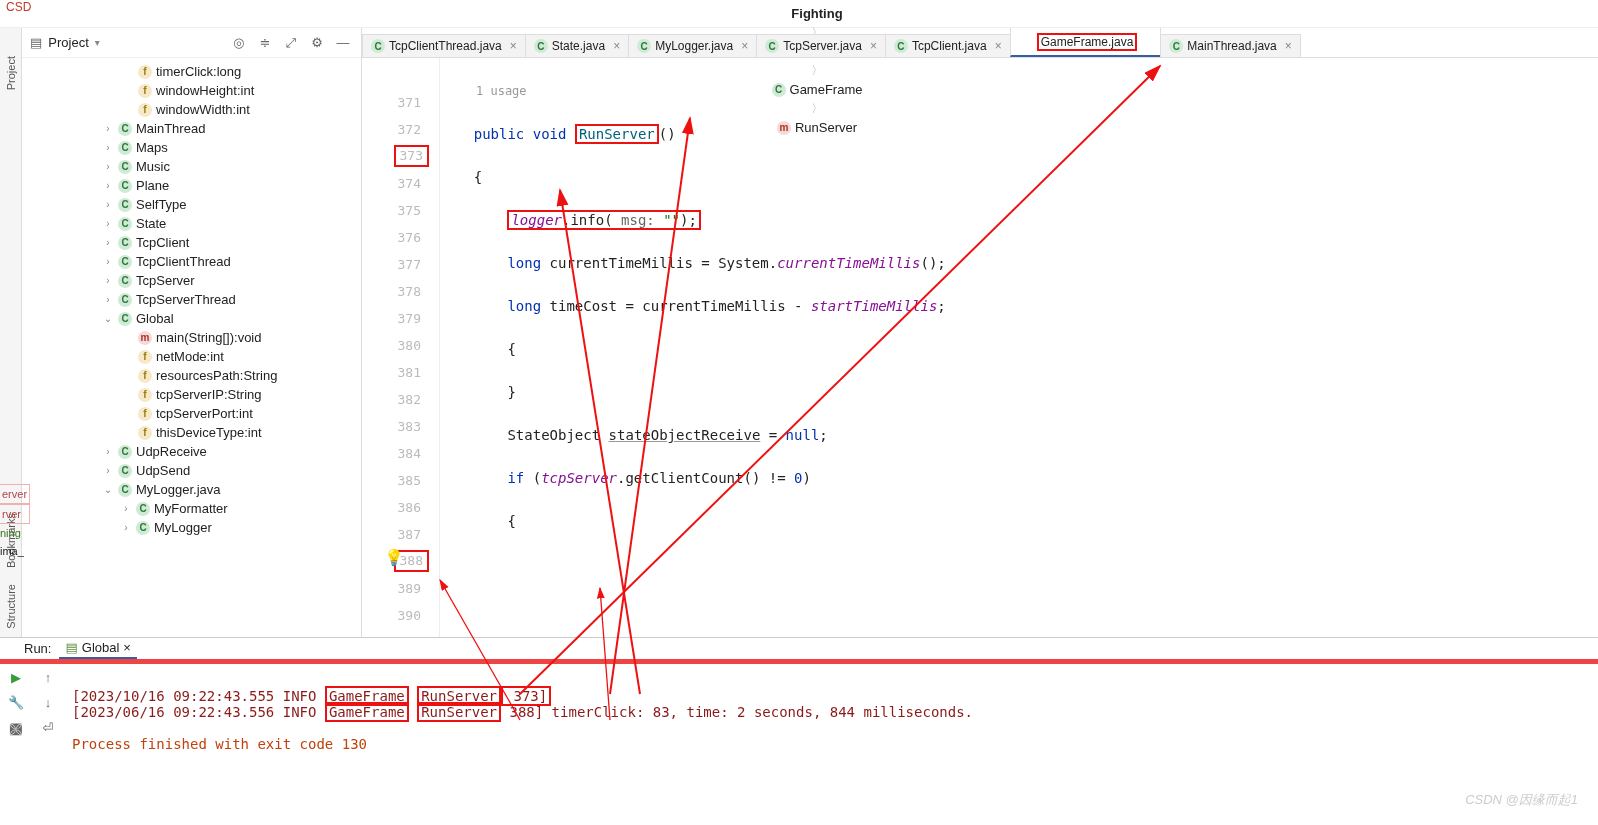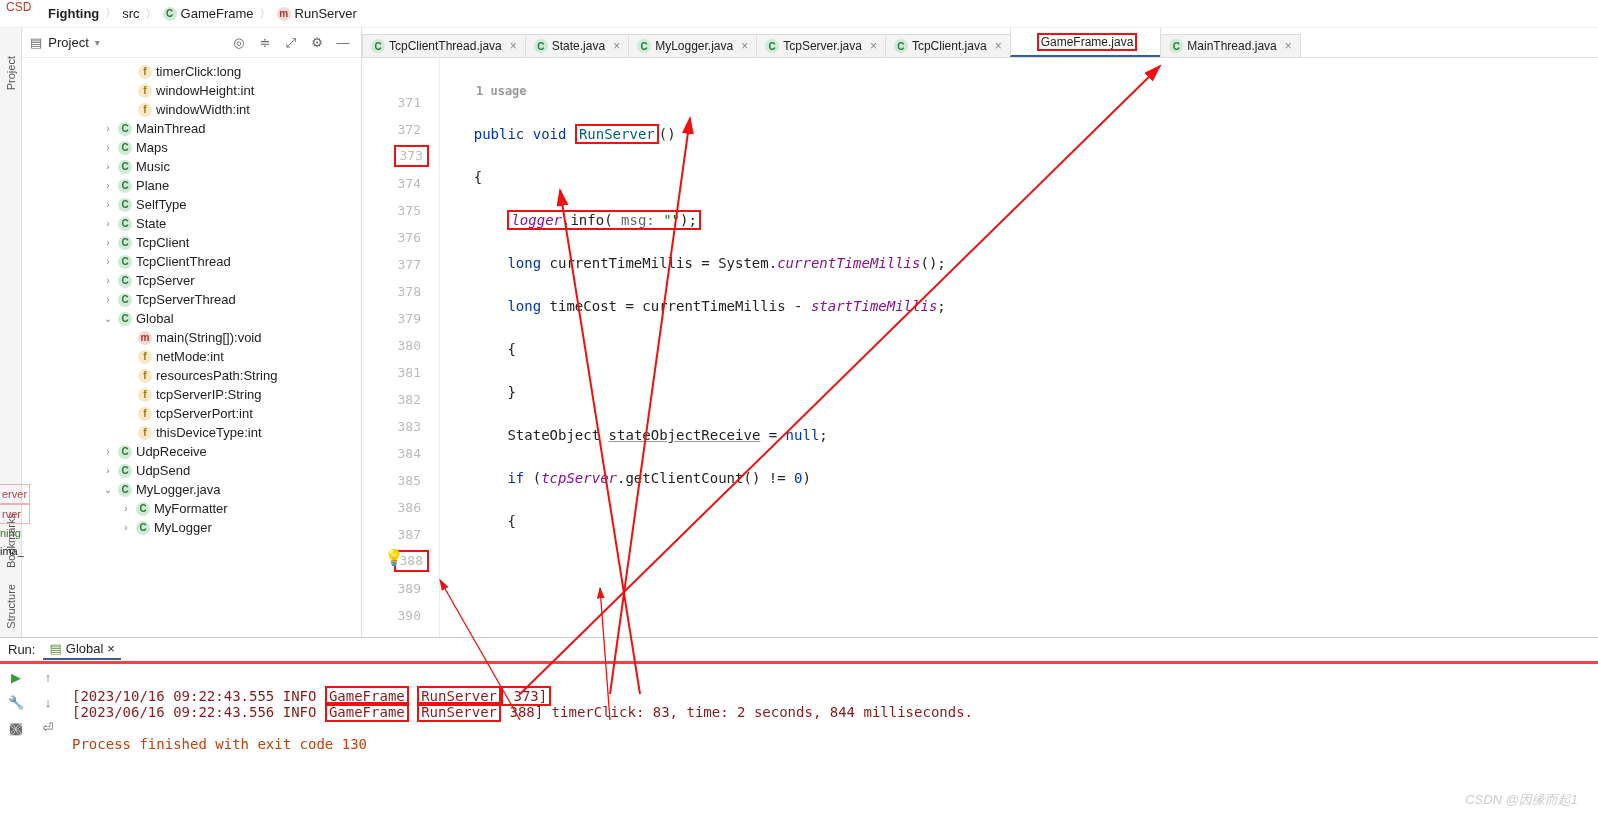--- a/index.html
+++ b/index.html
@@ -33,39 +33,39 @@
   .ln { height:27px; line-height:27px; padding-right:18px; color:#bbb; font-family:Consolas,monospace; font-size:13px; }
   .ln.red { border:2px solid #e11; color:#bbb; display:inline-block; padding:0 4px; float:right; margin-right:10px; height:22px; line-height:18px; margin-top:2px; }
   .code { flex:1; font-family:Consolas,monospace; font-size:14px; padding-top:4px; overflow:hidden; white-space:pre; }
   .cl { height:27px; line-height:27px; }
   .kw { color:#0033b3; }
   .str { color:#067d17; }
   .nm { color:#871094; font-style:italic; }
   .mth { color:#00627a; }
   .pname { color:#666; }
   .ul { text-decoration:underline; text-decoration-color:#999; }
-  .usages { color:#999; font-size:12px; padding-left:36px;font-weight:bold; }
+  .usages { color:#999; font-size:12px; padding-left:36px; }
   .bottom { height:160px; border-top:1px solid #ccc; display:flex; }
-  .bothdr { height:26px; display:flex; align-items:center; padding:0 8px; gap:8px; border-bottom:3px solid #ef4444; }
+  .bothdr { height:26px; display:flex; align-items:center; padding:0 24px; gap:8px; border-bottom:5px solid #ef4444; }
   .runtab { display:flex; align-items:center; gap:4px; border-bottom:2px solid #375ea1; padding:2px 6px; }
   .botbody { flex:1; display:flex; }
   .bottb { width:32px; display:flex; flex-direction:column; align-items:center; padding-top:6px; gap:10px; }
   .botout { flex:1; font-family:Consolas,monospace; font-size:14px; padding:8px; color:#8b1a1a; overflow:hidden; white-space:pre; }
   .wm { color:#ccc; font-size:13px;font-style:italic; }
   svg.arrows { position:absolute; left:0; top:0; width:1598px; height:825px; pointer-events:none; z-index:50; }
   .left-frag { position:absolute; left:0; top:484px; font-size:11px; line-height:18px; }
   .bulb { position:absolute; color:#e0a800; font-size:16px; }
 </style>
 </head>
 <body>
 
 <div style="display:flex;">
   <span class="csd">CSD</span>
 </div>
-<div class="crumbs" style="padding-left:44px;">
+<div class="crumbs" style="padding-left:44px;flex-direction:column;">
   <span class="crumb">
       <b>Fighting</b>
     </span>
   <span class="chev">〉</span>
   <span class="crumb">src</span>
   <span class="chev">〉</span>
   <span class="crumb">
       <span class="ico-c">C</span>
       <span>GameFrame</span>
     </span>

